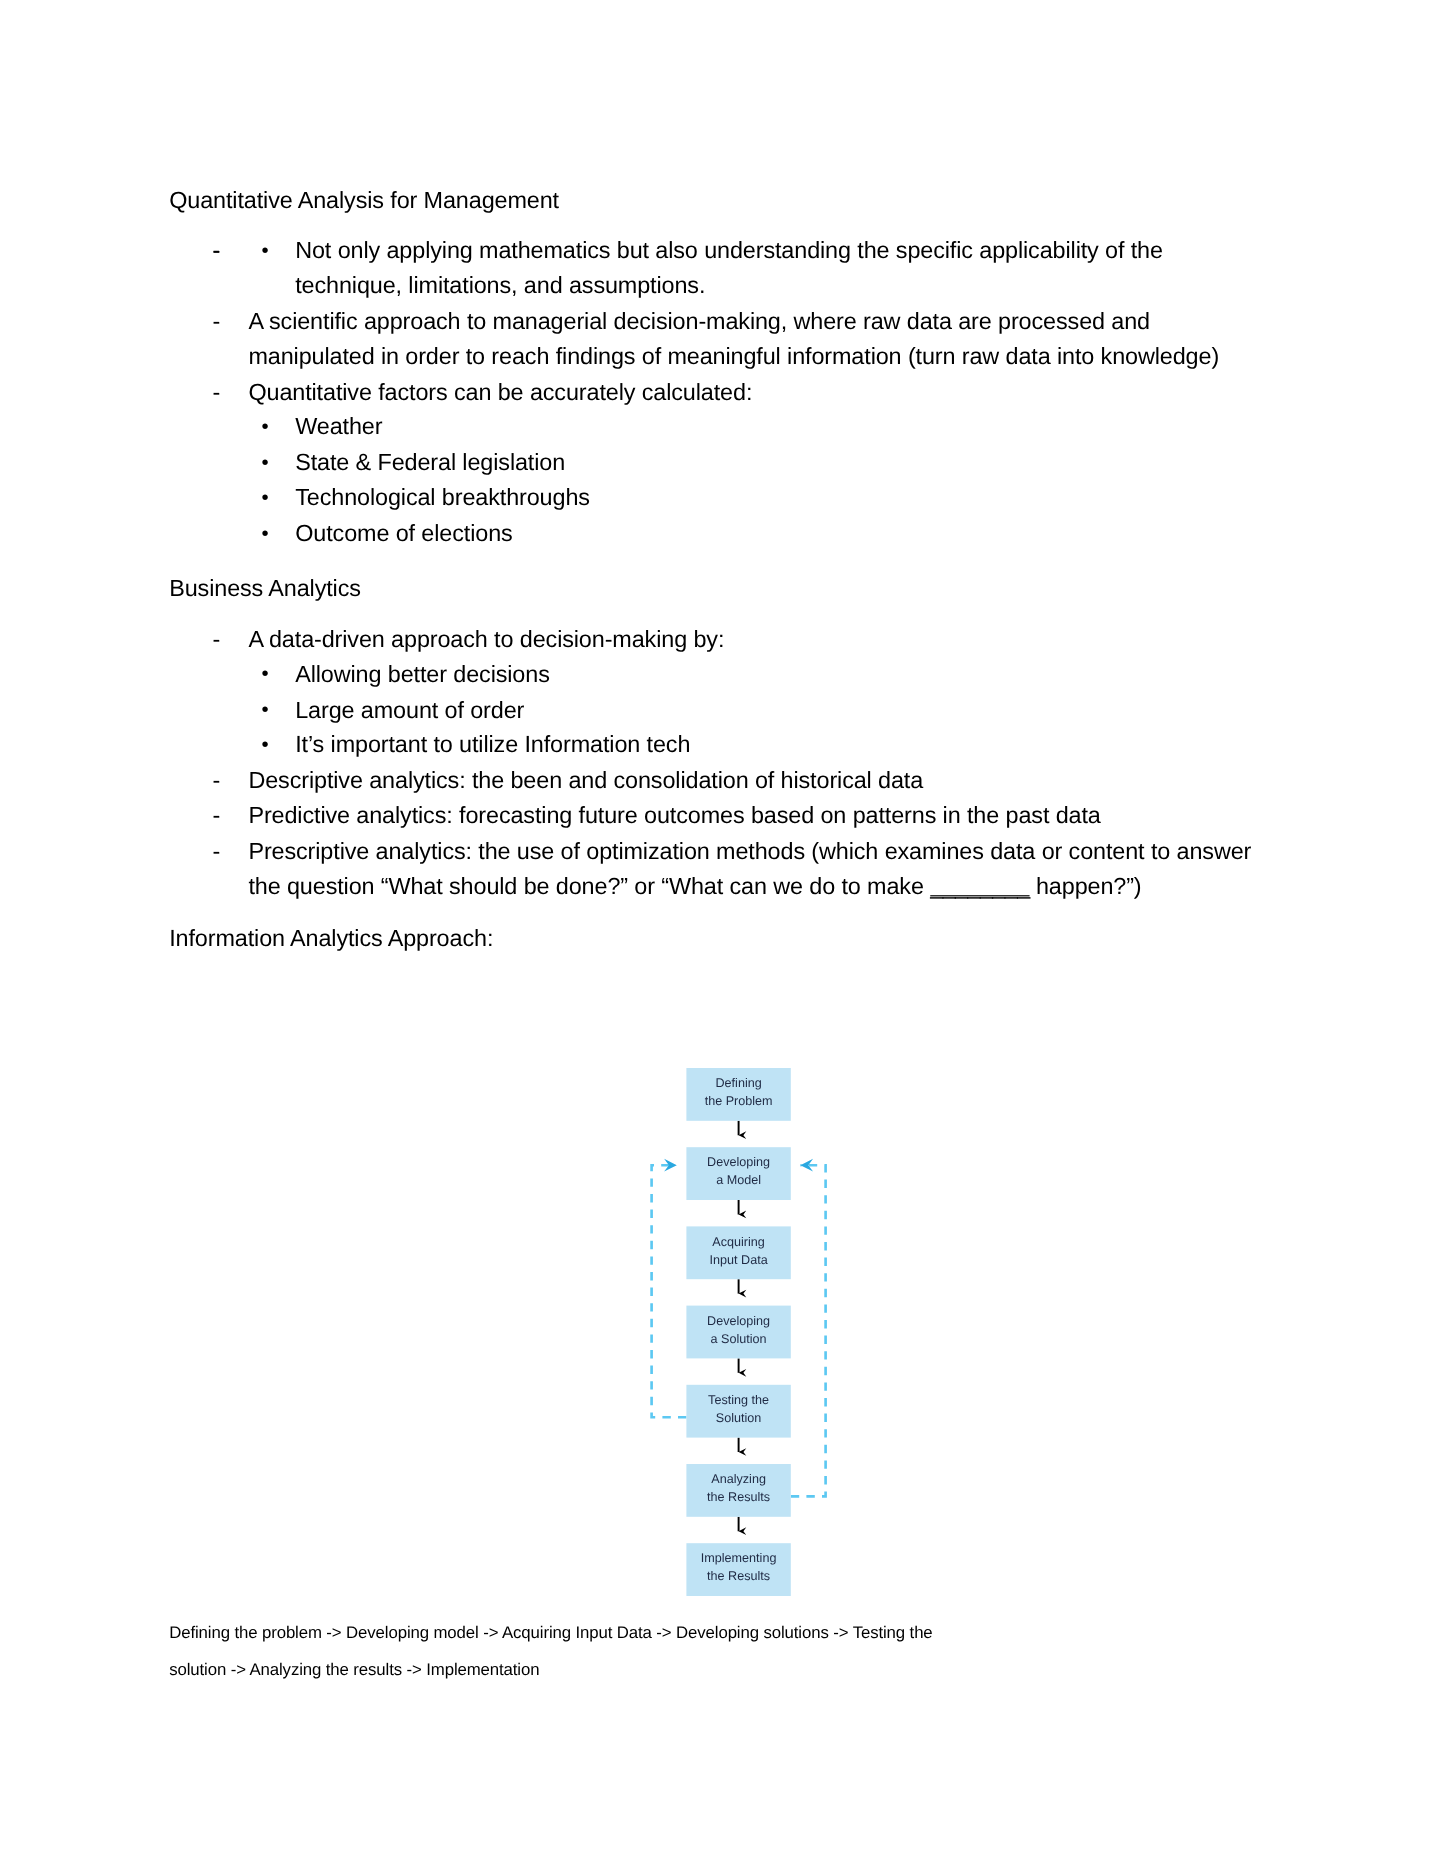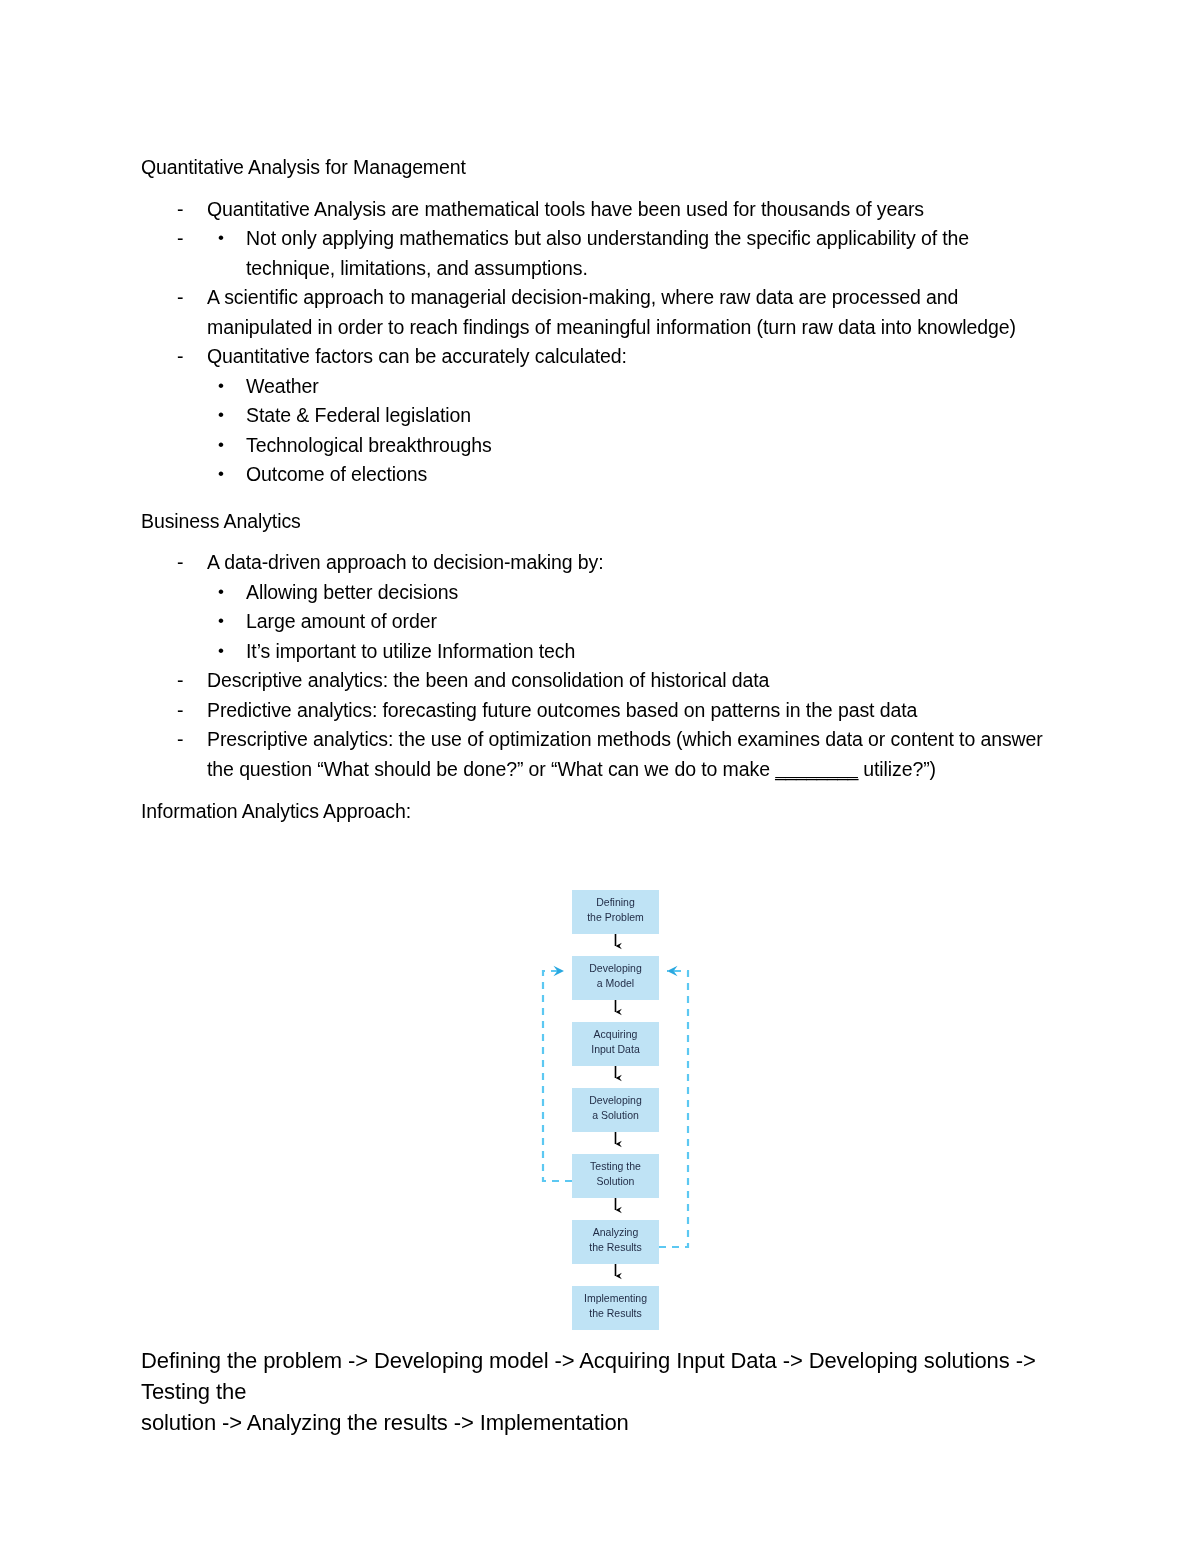--- a/index.html
+++ b/index.html
@@ -105,42 +105,41 @@
     height: 450px;
   }
   .flow-svg { display: block; }
 
   
   .caption {
     position: absolute;
     left: 141px;
     top: 1345px;
     width: 920px;
-    font-size: 22px;
+    font-size: 14px;
     line-height: 31px;
     letter-spacing: -0.1px;
     text-align: center;
   }
   .caption .l1 { display: block; text-align: left; }
   .caption .l2 { display: block; text-align: left; }
 </style>
 </head>
 <body>
 
 <div class="page">
 
   <div class="doc">
 
     <p class="para">Quantitative Analysis for Management</p>
 
     <ul class="lvl1">
 
       <li>
         <span class="marker">-</span>
-        <span>Quantitative Analysis are mathematical tools have been used for thousands of years</span>
       </li>
 
       <li>
         <span class="marker">-</span>
         <ul class="lvl2">
           <li>
             <span class="marker">•</span>
             <span>Not only applying mathematics but also understanding the specific applicability of the technique, limitations, and assumptions.</span>
           </li>
         </ul>
@@ -205,21 +204,21 @@
         <span>Descriptive analytics: the been and consolidation of historical data</span>
       </li>
 
       <li>
         <span class="marker">-</span>
         <span>Predictive analytics: forecasting future outcomes based on patterns in the past data</span>
       </li>
 
       <li>
         <span class="marker">-</span>
-        <span>Prescriptive analytics: the use of optimization methods (which examines data or content to answer the question “What should be done?” or “What can we do to make </span><span class="blank-line">________</span><span> utilize?”)</span>
+        <span>Prescriptive analytics: the use of optimization methods (which examines data or content to answer the question “What should be done?” or “What can we do to make </span><span class="blank-line">________</span><span> happen?”)</span>
       </li>
     </ul>
 
     <div class="spacer-md"></div>
 
     <p class="para tight">Information Analytics Approach:</p>
 
   </div>
 
   <div class="flow-wrap">

